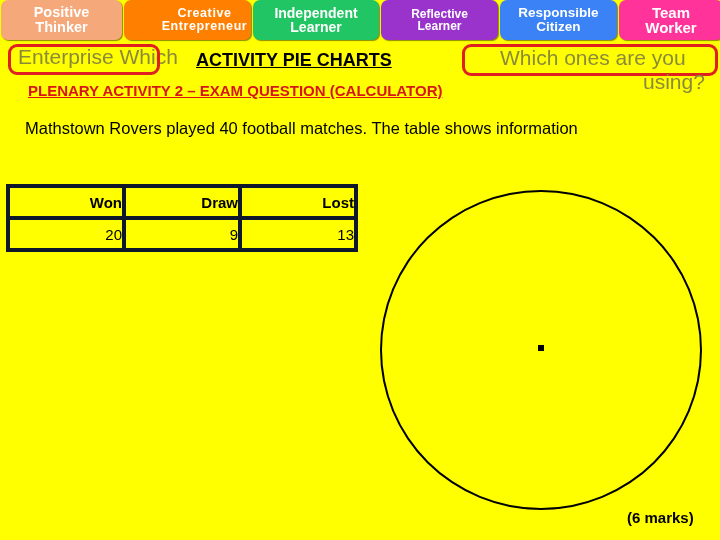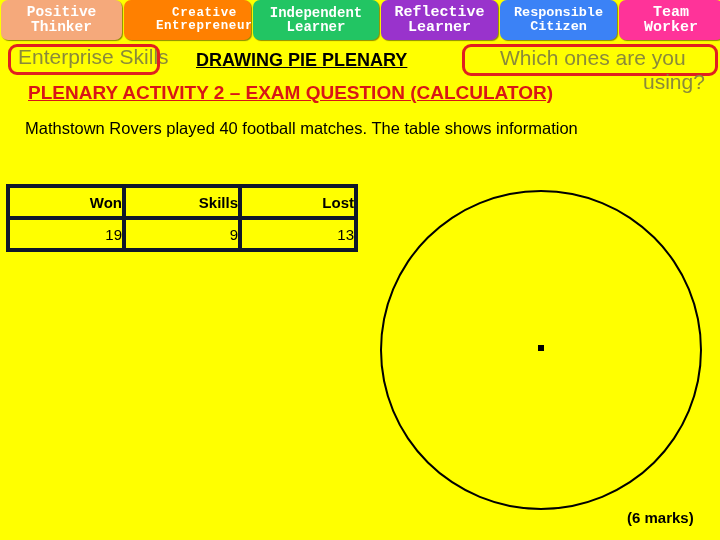--- a/index.html
+++ b/index.html
@@ -29,21 +29,20 @@
   #skills-bar {
     position: absolute;
     left: 0;
     top: 0;
     width: 720px;
     height: 40px;
     display: flex;
     align-items: stretch;
     background: #FFFF00;
     z-index: 5;
-    font-family: Liberation Mono, monospace;
   }
   .skill-tab {
     flex: 0 0 auto;
     border-radius: 7px;
     margin: 0 1px;
     display: flex;
     flex-direction: column;
     align-items: center;
     justify-content: center;
     color: #FFFFFF;
@@ -57,21 +56,21 @@
   }
   .skill-tab .sl {
     display: block;
     white-space: nowrap;
   }
 
   
   #tab-positive-thinker   { width: 121px; background: #F5A97B; font-size: 14.5px; }
   #tab-creative-entrepreneur { width: 127px; background: #FF8000; font-size: 12.5px; letter-spacing: 0.6px; padding-left: 36px; }
   #tab-independent-learner   { width: 126px; background: #22C563; font-size: 14px; }
-  #tab-reflective-learner    { width: 117px; background: #9933CC; font-size: 15px; }
+  #tab-reflective-learner    { width: 117px; background: #9933CC; font-size: 12px; }
   #tab-responsible-citizen   { width: 117px; background: #3b82f6; font-size: 13.5px; }
   #tab-team-worker           { width: 104px; background: #FF3399; font-size: 15px; }
 
   
   #enterprise-skills-label {
     position: absolute;
     left: 18px;
     top: 45px;
     font-size: 21px;
     color: #8A8A3A;
@@ -132,21 +131,21 @@
     color: #8A8A3A;
     white-space: nowrap;
     z-index: 7;
   }
 
   
   #plenary-heading {
     position: absolute;
     left: 28px;
     top: 82px;
-    font-size: 19px;
+    font-size: 15px;
     font-weight: bold;
     color: #D81616;
     text-decoration: underline;
     white-space: nowrap;
     z-index: 4;
   }
 
   
   #question-text {
     position: absolute;
@@ -254,46 +253,46 @@
       <span class="sl">Citizen</span>
     </div>
 
     <div class="skill-tab" id="tab-team-worker">
       <span class="sl">Team</span>
       <span class="sl">Worker</span>
     </div>
 
   </div>
 
-  <div id="enterprise-skills-label">Enterprise Skills</div>
+  <div id="enterprise-skills-label">Enterprise Which</div>
   <div id="enterprise-skills-box"></div>
 
-  <div id="drawing-pie-charts-title">DRAWING PIE PLENARY</div>
+  <div id="drawing-pie-charts-title">ACTIVITY PIE CHARTS</div>
 
   <div id="which-ones-callout"></div>
   <div id="which-ones-line1">Which ones are you</div>
   <div id="which-ones-line2">using?</div>
 
   <div id="plenary-heading">PLENARY ACTIVITY 2 – EXAM QUESTION (CALCULATOR)</div>
 
   <div id="question-text">
     <span class="qline">Mathstown Rovers played 40 football matches. The table shows information</span>
   </div>
 
   <table id="results-table">
     <thead>
       <tr>
         <th>Won</th>
-        <th>Skills</th>
+        <th>Draw</th>
         <th>Lost</th>
       </tr>
     </thead>
     <tbody>
       <tr>
-        <td>19</td>
+        <td>20</td>
         <td>9</td>
         <td>13</td>
       </tr>
     </tbody>
   </table>
 
   <div id="pie-circle"></div>
   <div id="pie-center-dot"></div>
 
   <div id="marks-label">(6 marks)</div>

